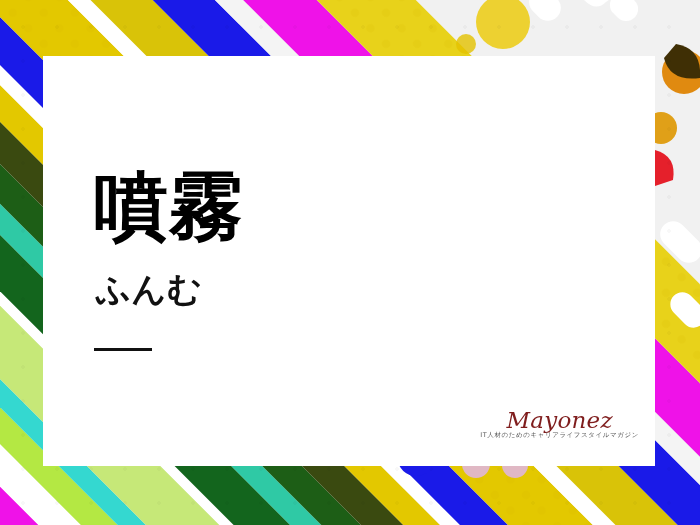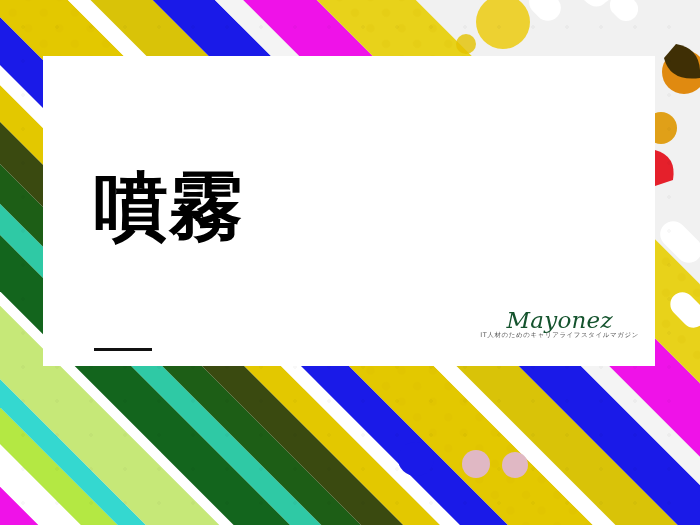--- a/index.html
+++ b/index.html
@@ -54,21 +54,21 @@
     position: absolute;
     border-radius: 50%;
   }
 
   
   #card {
     position: absolute;
     left: 43px;
     top: 56px;
     width: 612px;
-    height: 310px;
+    height: 410px;
     background: #ffffff;
   }
 
   #card-inner {
     position: absolute;
     left: 0;
     top: 0;
     right: 0;
     bottom: 0;
   }
@@ -113,21 +113,21 @@
     position: absolute;
     right: 16px;
     bottom: 26px;
     text-align: center;
   }
   #brand-name {
     font-family: "DejaVu Serif", "Liberation Serif", serif;
     font-style: italic;
     font-size: 23px;
     line-height: 1.05;
-    color: #14532d;
+    color: #7f1d1d;
     letter-spacing: 0.01em;
     white-space: nowrap;
   }
   #brand-tagline {
     margin-top: 0;
     font-family: "DejaVu Sans", "Liberation Sans", sans-serif;
     font-size: 6.5px;
     line-height: 1.2;
     color: #5a5a5a;
     letter-spacing: 0.09em;
@@ -227,20 +227,21 @@
 
   <div class="under-blob" style="left:398px; top:442px; width:36px; height:34px; background:#1a1ae8;"></div>
   <div class="under-blob" style="left:462px; top:450px; width:28px; height:28px; background:#e0b8c4;"></div>
   <div class="under-blob" style="left:502px; top:452px; width:26px; height:26px; background:#e0b8c4;"></div>
 
   <div id="card">
     <div id="card-inner">
 
       <div id="headword">噴霧</div>
 
+      <div id="reading">ふんむ</div>
 
       <div id="divider"></div>
 
       <div id="brand">
         <div id="brand-name">Mayonez</div>
         <div id="brand-tagline">IT人材のためのキャリアライフスタイルマガジン</div>
       </div>
 
     </div>
   </div>

